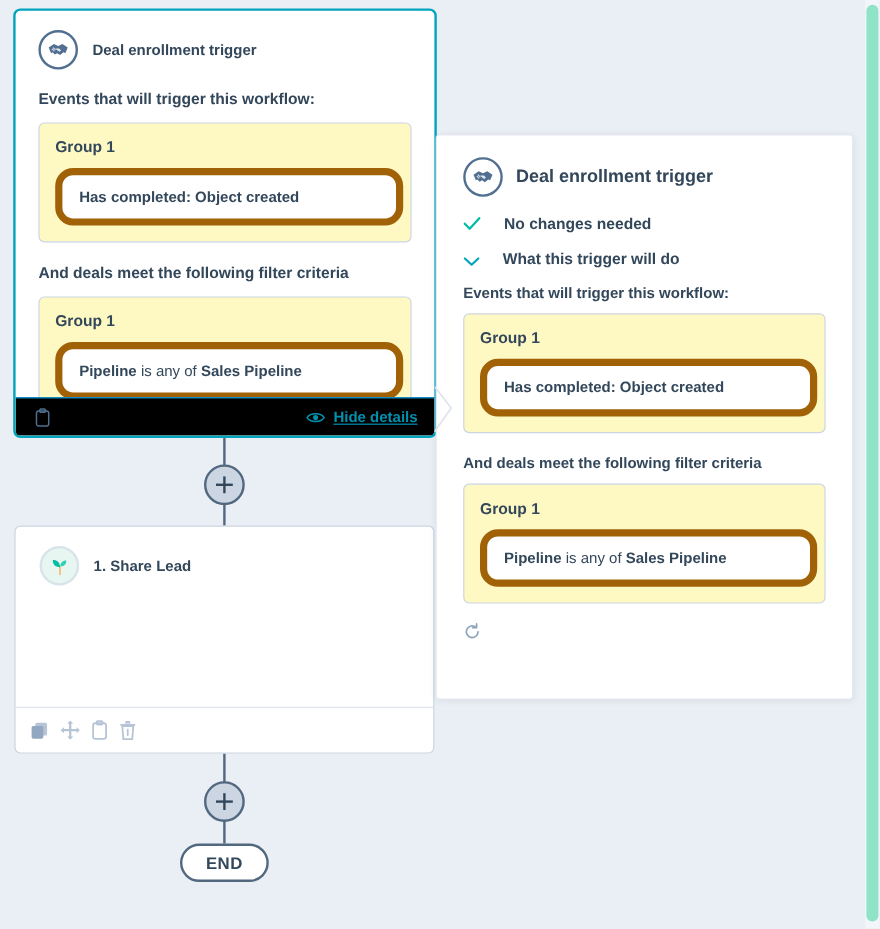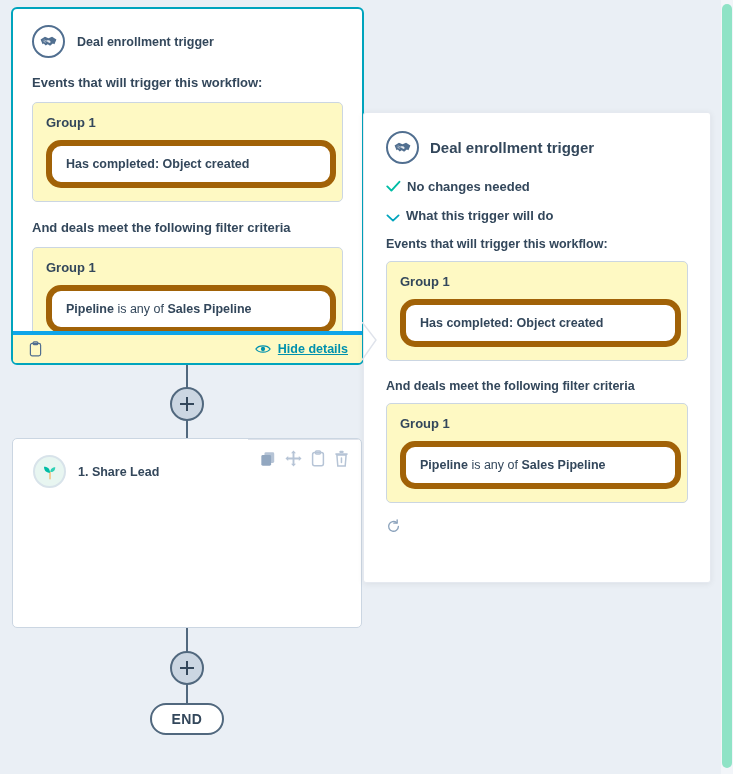--- a/index.html
+++ b/index.html
@@ -133,22 +133,22 @@
     background: #ffffff;
     border: 6px solid #a16207;
     border-radius: 15px;
     padding: 11px 14px;
     font-size: 12.5px; color: #33475b;
   }
   .cond-pill b { font-weight: bold; }
 
   #trigger-footer {
     height: 32px; min-height: 32px;
-    border-top: 4px solid #0ea5e9;
-    background: #fef9c3;
+    border-top: 1px solid #0ea5e9;
+    background: #000000;
     display: flex; align-items: center;
     justify-content: space-between;
     padding: 0 14px 0 16px;
   }
   .hide-details {
     display: flex; align-items: center; gap: 7px;
     color: #0091ae; font-size: 12.5px; font-weight: bold;
     cursor: pointer;
   }
   .hide-details .lbl { text-decoration: underline; }
@@ -162,21 +162,21 @@
   }
 
   
   #action-card {
     position: absolute;
     left: 12px; top: 438px;
     width: 350px; height: 190px;
     background: #ffffff;
     border: 1px solid #cbd6e2;
     border-radius: 5px;
-    display: flex; flex-direction: row;
+    display: flex; flex-direction: column;
     overflow: hidden;
   }
   #action-body { flex: 1; padding: 16px 20px 0 20px; }
   #action-desc {
     font-size: 13px; color: #33475b; margin-top: 16px;
   }
   #action-footer {
     height: 38px; min-height: 38px;
     border-top: 1px solid #dfe3eb;
     display: flex; align-items: center; gap: 9px;
@@ -197,21 +197,21 @@
     z-index: 3;
     overflow: hidden;
   }
   #panel-head {
     display: flex; align-items: center; gap: 11px;
     margin-bottom: 15px;
   }
   #panel-title { font-size: 15px; font-weight: bold; color: #33475b; }
 
   .status-row {
-    display: flex; align-items: center; gap: 6px;
+    display: flex; align-items: center; gap: 19px;
     font-size: 13px; font-weight: bold; color: #33475b;
     margin-bottom: 14px;
   }
   .status-row.clickable { cursor: pointer; align-items: flex-end; }
 
   #reenroll-row {
     display: flex; align-items: center; gap: 10px;
     font-size: 13px; color: #33475b;
     margin-top: 16px;
   }

